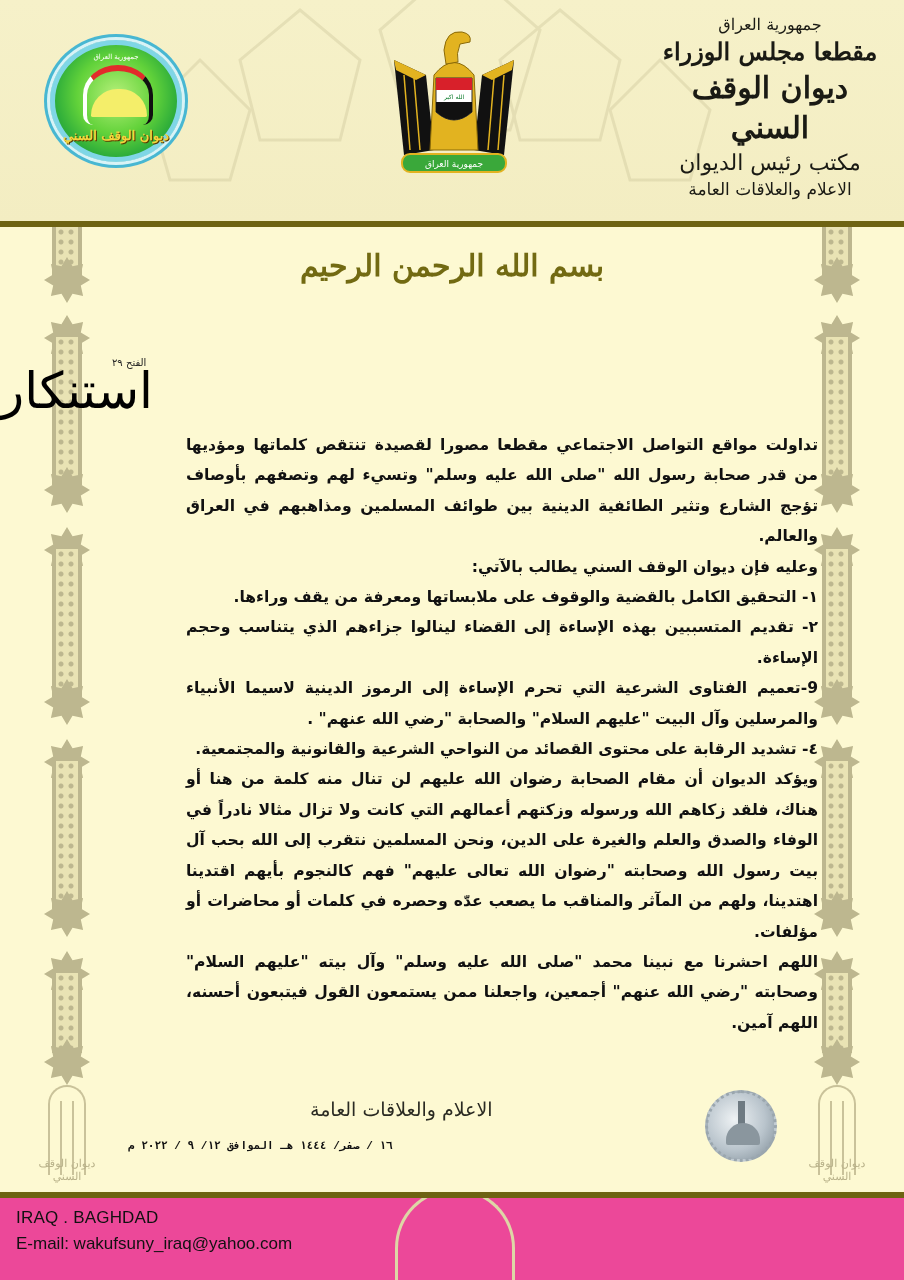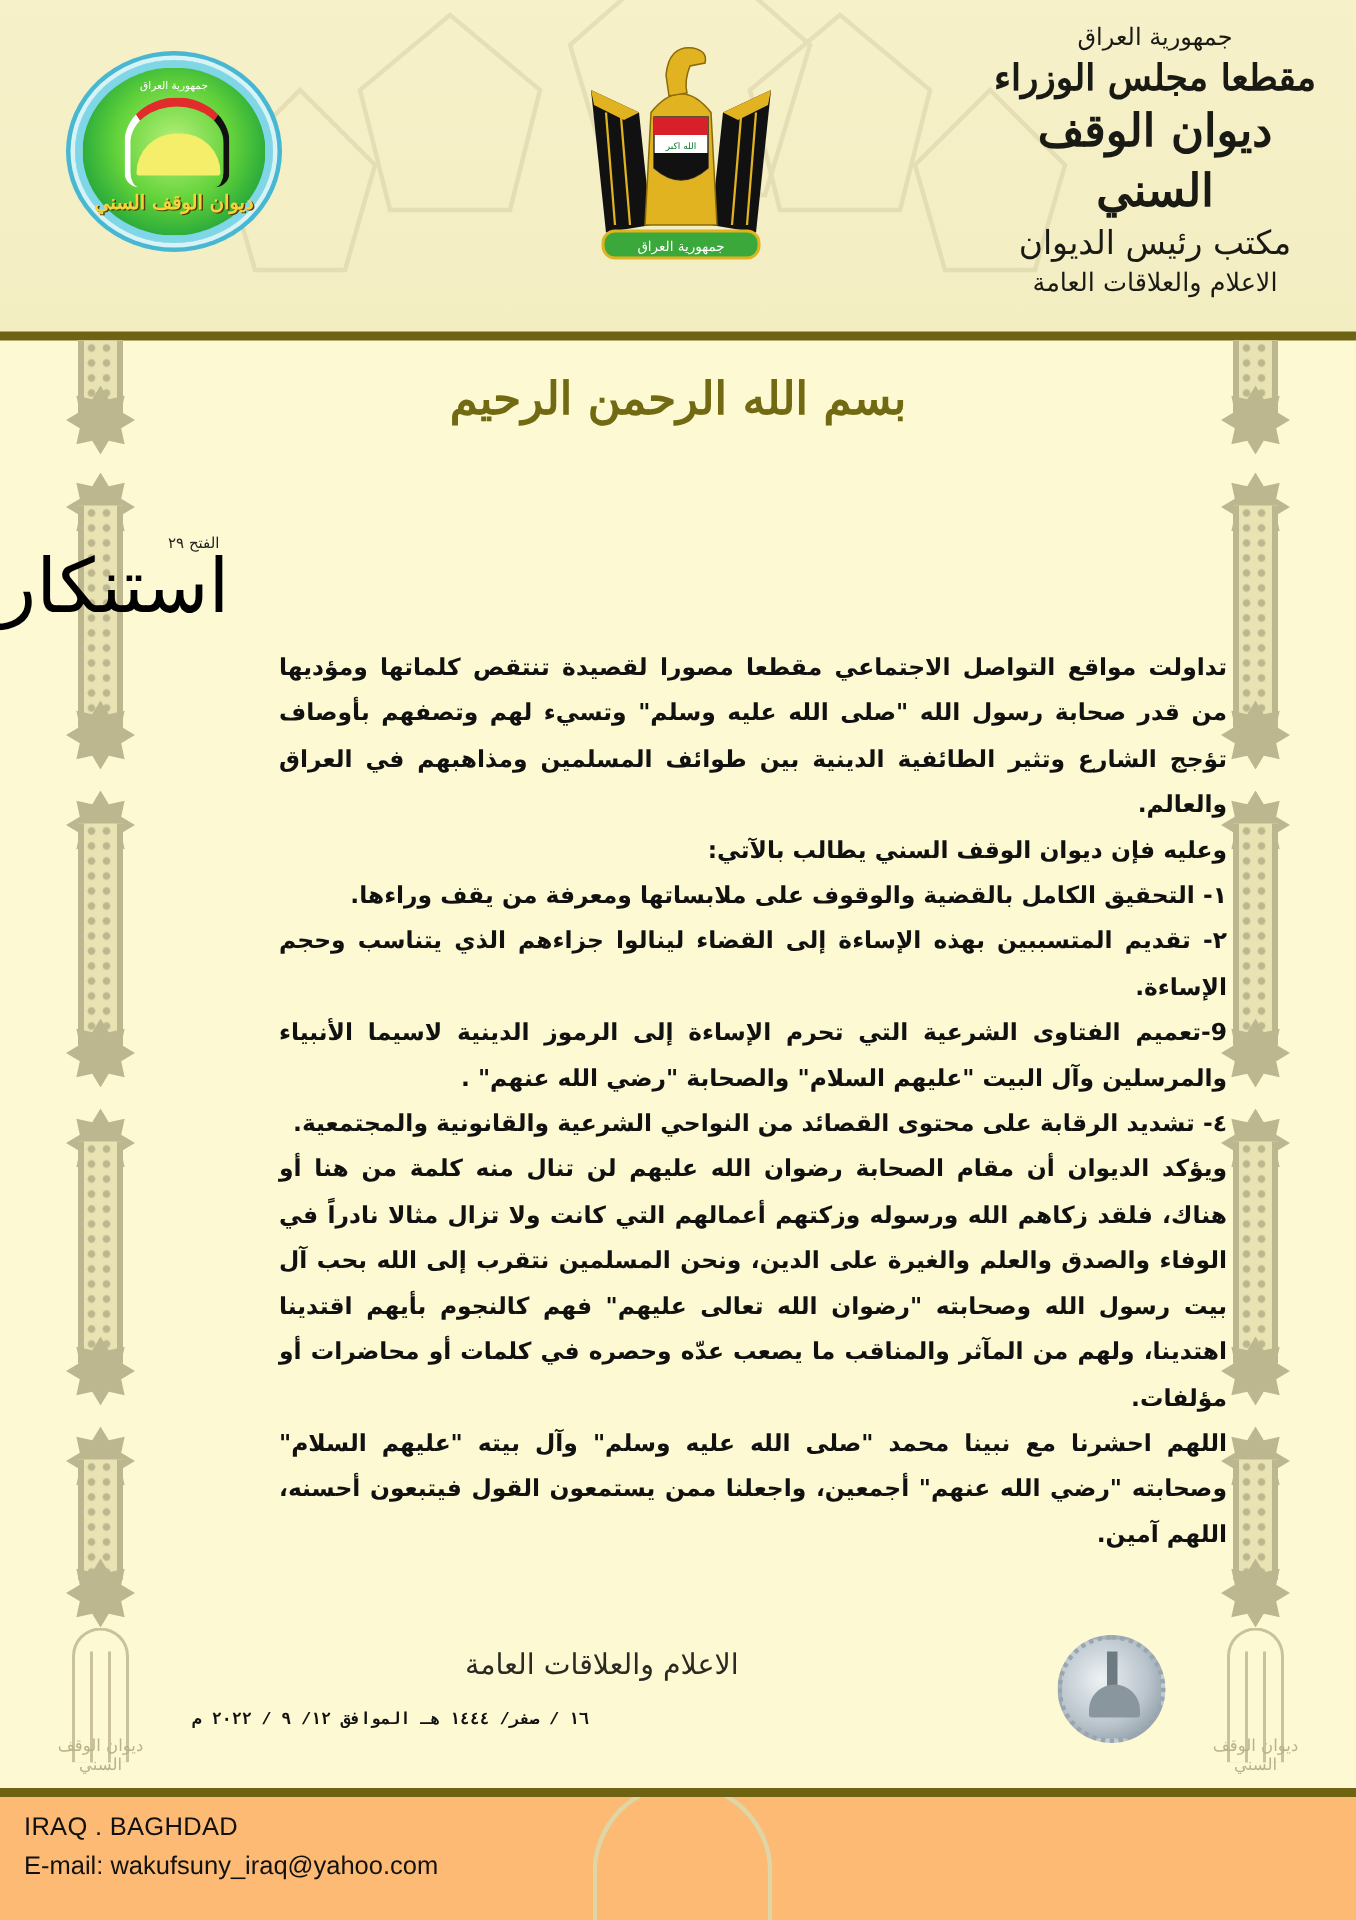--- a/index.html
+++ b/index.html
@@ -151,21 +151,21 @@
   .seal .tower {
     position: absolute; left: 30px; top: 8px; width: 7px; height: 30px; background: #6e7a82;
   }
 
   
   .footer-rule {
     position: absolute; left: 0; top: 1192px; width: 904px; height: 6px; background: #6e6312;
   }
   .footer {
     position: absolute; left: 0; top: 1198px; width: 904px; height: 82px;
-    background: #fdba74; overflow: hidden;
+    background: #ec4899; overflow: hidden;
   }
   .footer-arch {
     position: absolute; left: 395px; top: -10px; width: 120px; height: 110px;
     border: 3px solid #ded6a6; border-radius: 60px 60px 0 0; border-bottom: none;
   }
   .footer .city {
     position: absolute; left: 16px; top: 10px;
     font-family: "Liberation Sans", sans-serif; font-size: 17px; color: #111; letter-spacing: 0.2px;
   }
   .footer .email-left {

